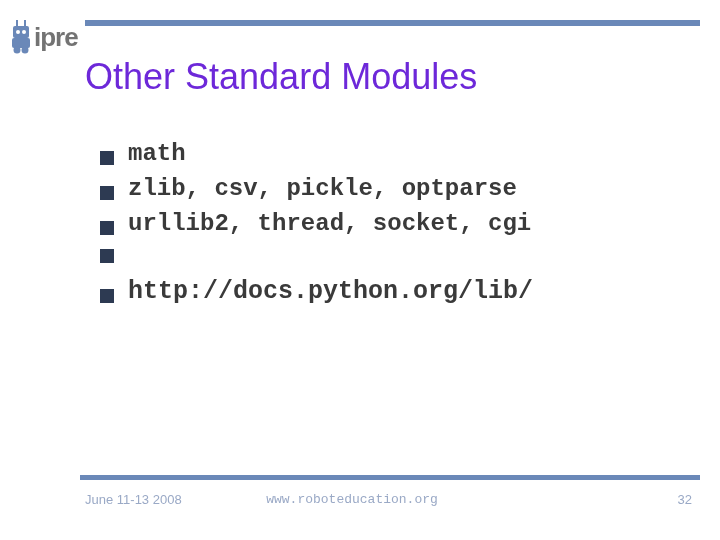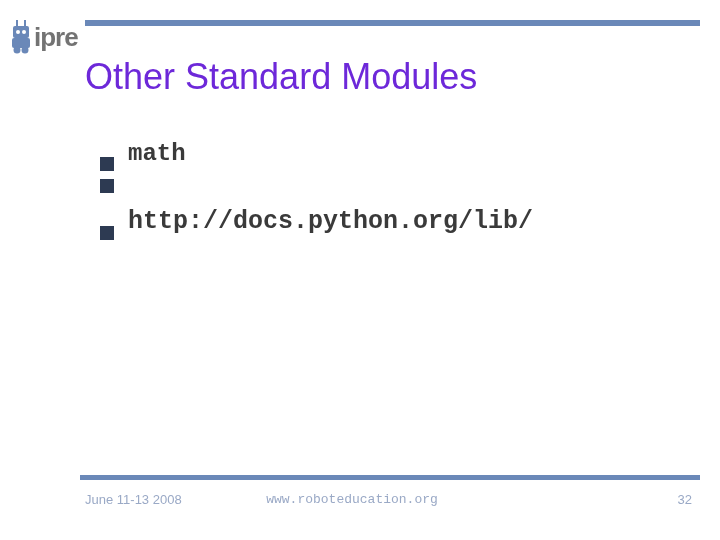--- a/index.html
+++ b/index.html
@@ -52,21 +52,21 @@
     font-weight: normal;
   }
   .content {
     position: absolute;
     top: 140px;
     left: 100px;
     right: 40px;
   }
   .bullet-row {
     display: flex;
-    align-items: flex-end;
+    align-items: center;
     margin-bottom: 8px;
   }
   .bullet {
     width: 14px;
     height: 14px;
     background: #2d3a52;
     margin-right: 14px;
     flex-shrink: 0;
     position: relative;
     top: 4px;
@@ -142,20 +142,28 @@
 
 <h1 class="title">Other Standard Modules</h1>
 
 <div class="content">
   <div class="bullet-row">
     <div class="bullet"></div>
     <div class="bullet-text bold">math</div>
   </div>
   <div class="bullet-row">
     <div class="bullet"></div>
+    <div class="bullet-text bold">zlib, csv, pickle, optparse</div>
+  </div>
+  <div class="bullet-row">
+    <div class="bullet"></div>
+    <div class="bullet-text bold">urllib2, thread, socket, cgi</div>
+  </div>
+  <div class="bullet-row">
+    <div class="bullet"></div>
   </div>
   <div class="spacer"></div>
   <div class="bullet-row">
     <div class="bullet"></div>
     <div class="bullet-text highlight">http://docs.python.org/lib/</div>
   </div>
 </div>
 
 <div class="footer-bar"></div>
 

